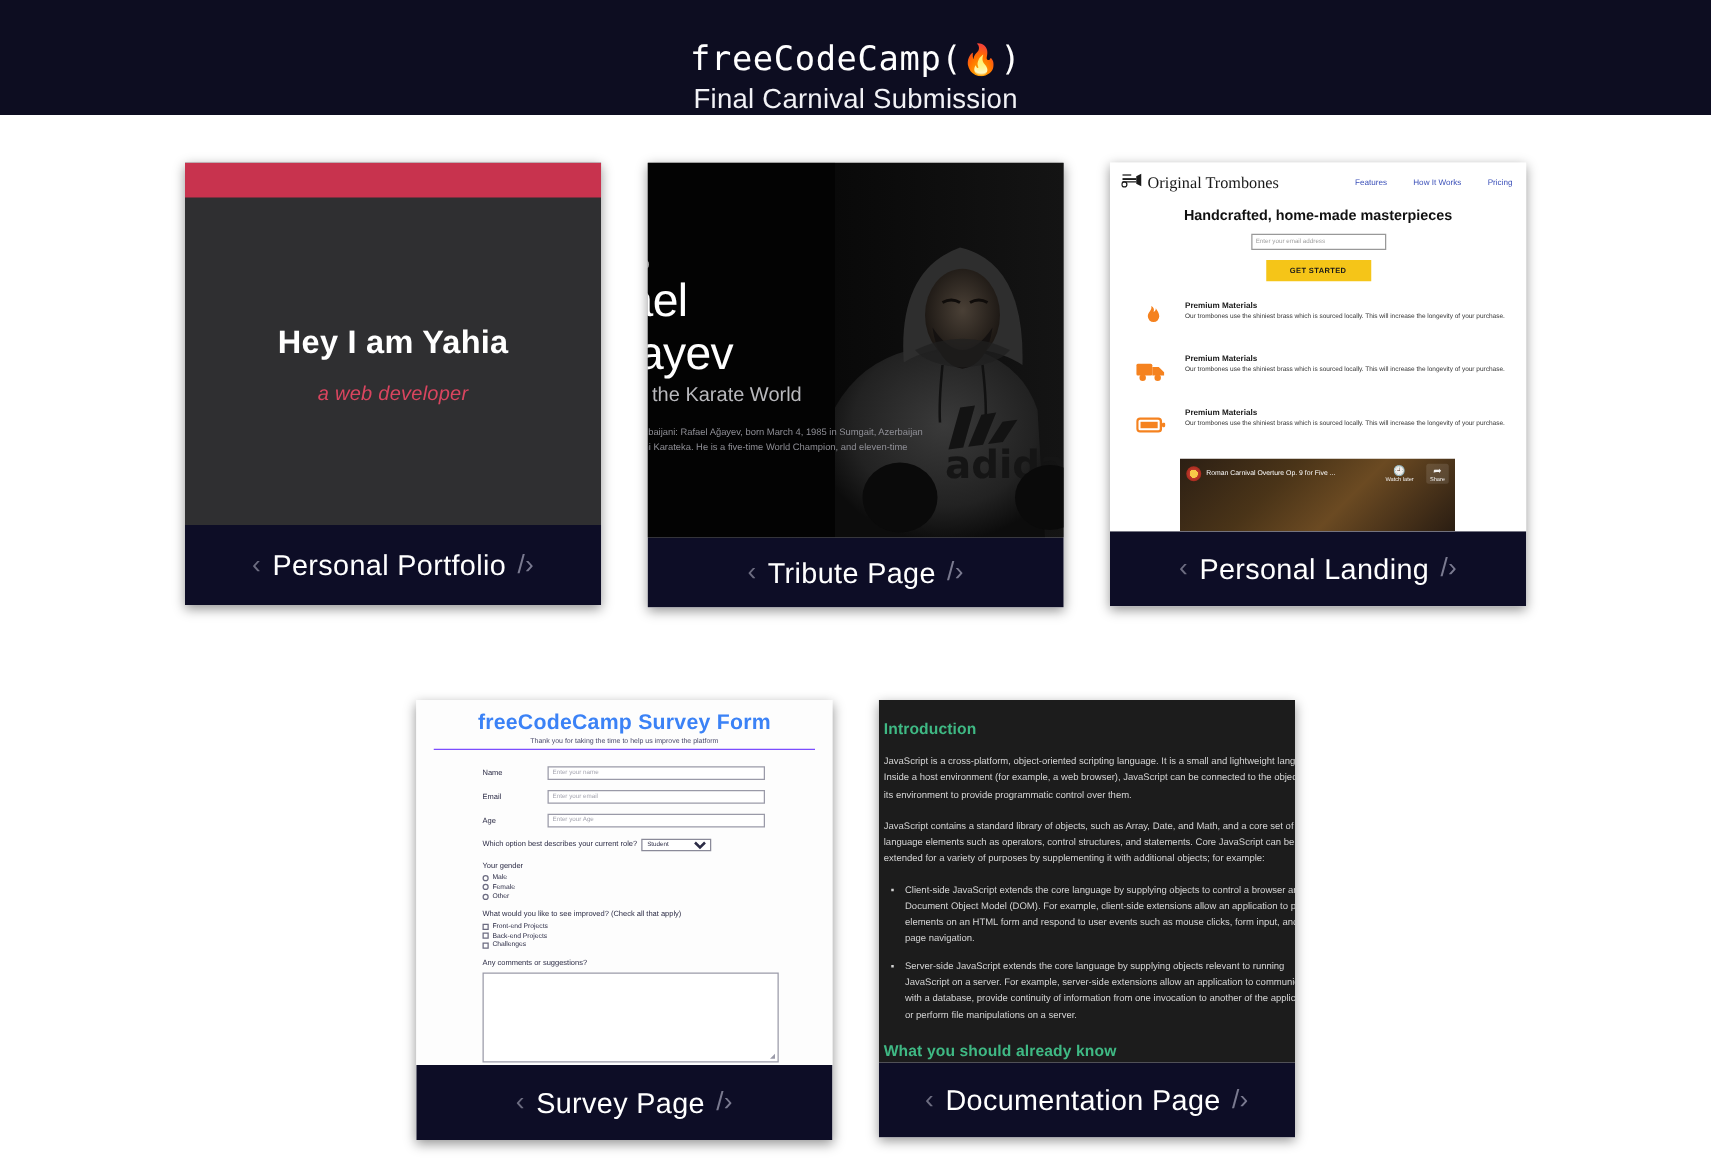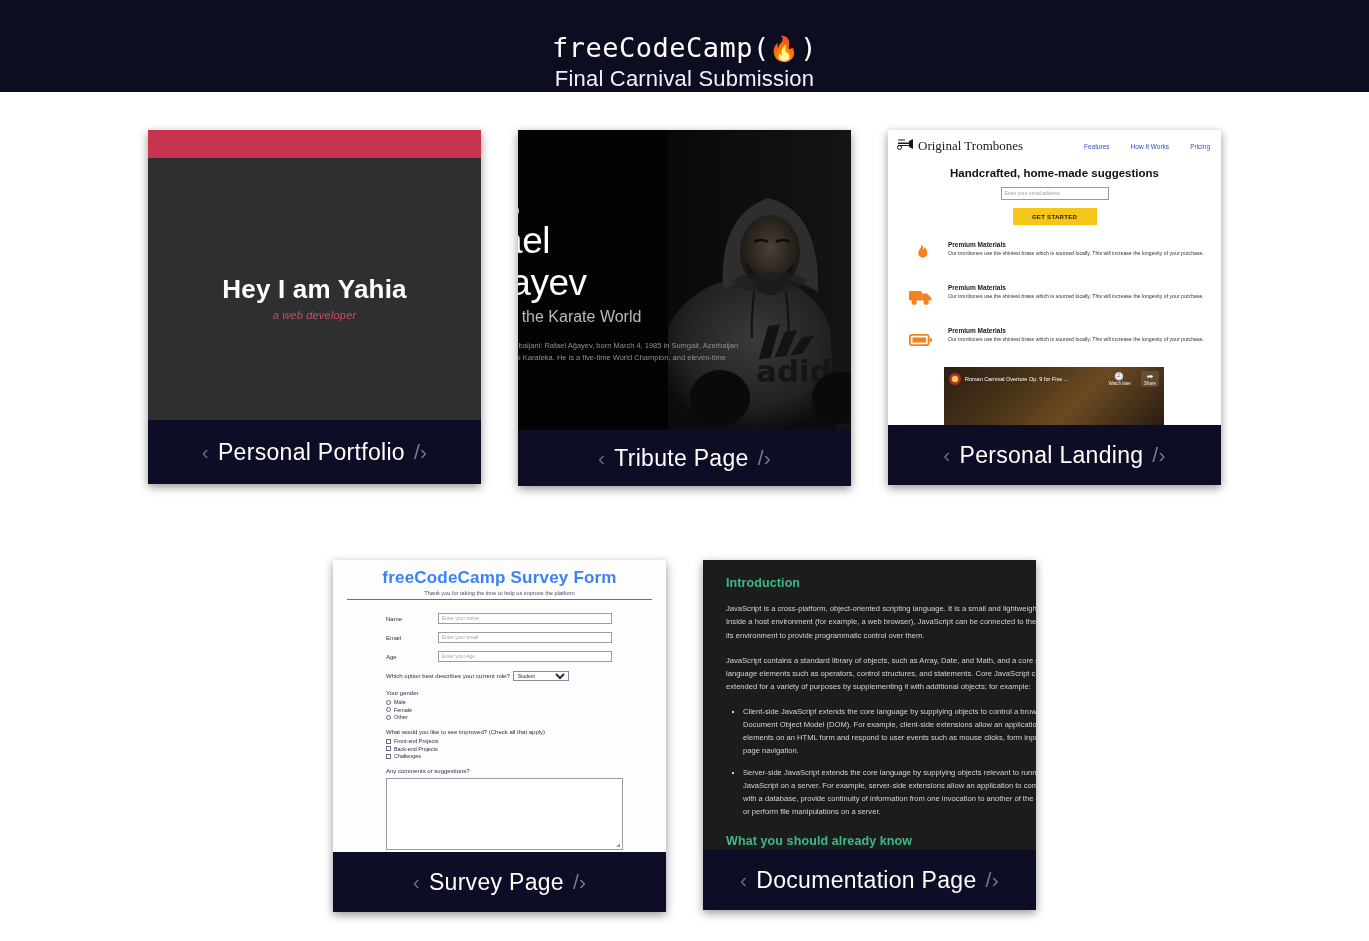--- a/index.html
+++ b/index.html
@@ -56,28 +56,28 @@
     display: flex; align-items: center; justify-content: center;
     gap: 9px;
   }
   .card-label .bracket { color: #6c6c80; font-size: 21px; font-weight: 300; }
   .card-label .bracket-close { color: #7a7a90; }
 
   
   .portfolio { height: 290px; background: #2f2f31; position: relative; }
   .portfolio .topbar { height: 28px; background: #c8334e; }
   .portfolio .hero {
-    position: absolute; left: 0; right: 0; top: 144px;
+    position: absolute; left: 0; right: 0; top: 128px;
     text-align: center;
   }
   .portfolio .hero h1 {
     color: #ffffff; font-size: 26px; font-weight: 700; letter-spacing: 0.2px;
   }
   .portfolio .hero .tag {
-    color: #d9455f; font-size: 11px; font-style: italic; margin-top: 4px;
+    color: #d9455f; font-size: 16px; font-style: italic; margin-top: 18px;
     letter-spacing: 0.2px;
   }
 
   
   .tribute { height: 300px; background: #050506; position: relative; overflow: hidden; }
   .tribute .photo { position: absolute; inset: 0; }
   .tribute .overlay-text {
     position: absolute; left: -72px; top: 72px; width: 330px;
     color: #ffffff; z-index: 4;
   }
@@ -181,21 +181,21 @@
     margin-top: 4px; width: 237px; height: 72px; border: 1px solid #9a9aa8; background: #fff;
     position: relative;
   }
   .survey .ta:after {
     content: ""; position: absolute; right: 2px; bottom: 2px;
     width: 0; height: 0; border-left: 4px solid transparent; border-bottom: 4px solid #9a9aa8;
   }
 
   
   .docs {
-    height: 290px; background: #1c1c1c; padding: 16px 0 0 23px;
+    height: 290px; background: #1c1c1c; padding: 16px 0 0 4px;
     color: #d8d8d8; overflow: hidden;
   }
   .docs h4 { color: #3fb984; font-size: 12.5px; font-weight: 700; letter-spacing: .1px; }
   .docs h4.second { margin-top: 16px; }
   .docs p { font-size: 7.6px; line-height: 1.75; margin-top: 12px; width: 350px; color: #d4d4d4; }
   .docs ul { margin-top: 11px; padding-left: 17px; width: 350px; }
   .docs li {
     font-size: 7.6px; line-height: 1.72; margin-bottom: 9px; color: #d4d4d4;
     list-style: square;
   }
@@ -301,21 +301,21 @@
             <rect x="2" y="3" width="14" height="2" fill="#1a1a1a"></rect>
           </svg>
           <span class="logo-text">Original Trombones</span>
         </div>
         <div class="nav-links">
           <a href="#">Features</a>
           <a href="#">How It Works</a>
           <a href="#">Pricing</a>
         </div>
       </div>
-      <h2>Handcrafted, home-made suggestions</h2>
+      <h2>Handcrafted, home-made masterpieces</h2>
       <div class="email-row">
         <div class="email-input">Enter your email address</div>
       </div>
       <div class="cta-row">
         <div class="cta">GET STARTED</div>
       </div>
 
       <div class="features">
         <div class="feature">
           <div class="feat-icon">

